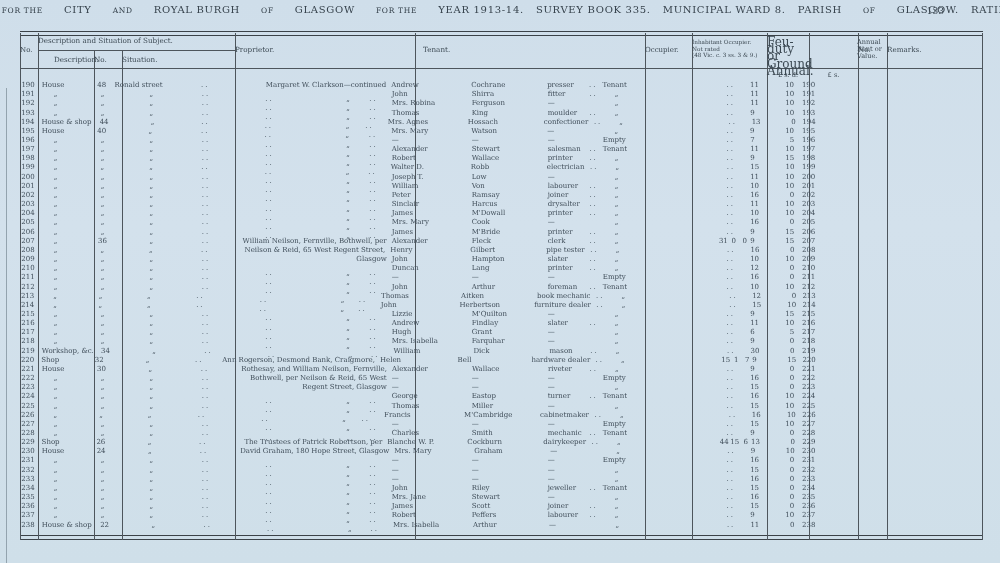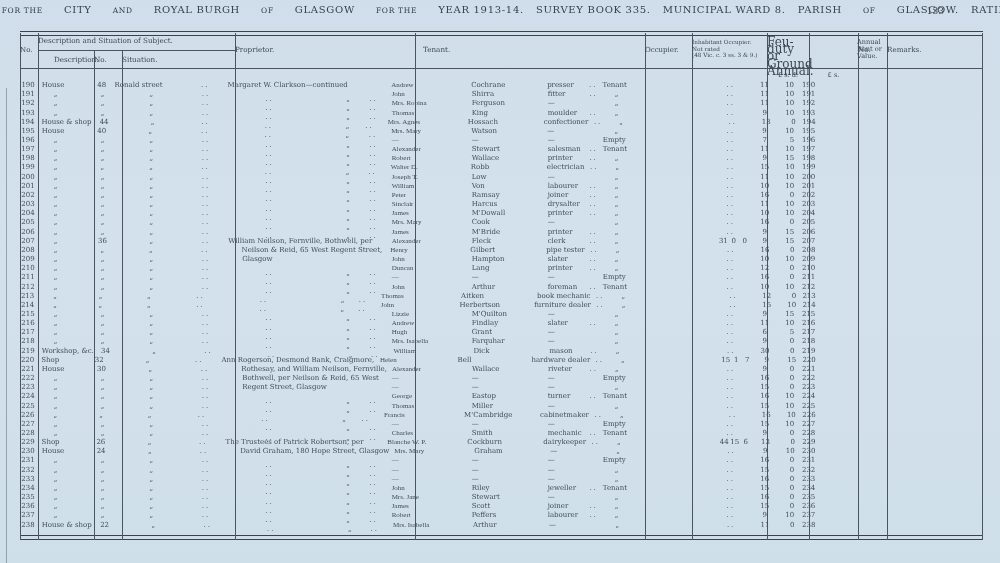--- a/index.html
+++ b/index.html
@@ -50,40 +50,40 @@
   
   .rows{position:absolute;left:0;top:50px;width:802px;}
   .row{display:flex;height:9.16px;align-items:center;font-size:7px;line-height:9px;white-space:nowrap;color:#404e5a;}
   .row span{box-sizing:border-box;}
   .c1{width:18px;text-align:right;padding-right:2px;}
   .c2{width:56px;padding-left:5px;}
   .dit-desc{padding-left:17px;}
   .c3{width:28px;text-align:center;}
   .c4{width:113px;display:flex;justify-content:space-between;padding:0 10px 0 0;}
   .dit-sit{margin-left:34px;}
-  .c5{width:180px;position:relative;padding-left:8px;}
+  .c5{width:180px;position:relative;padding-left:8px;text-align:right;}
   .pt{display:inline-block;}
   .pi{padding-left:14px;}
   .pd1{position:absolute;left:45px;top:0;}
   .pd2{position:absolute;left:126px;top:0;}
   .pd3{position:absolute;right:9px;top:0;}
   .c6{width:230px;display:flex;padding-left:5px;}
-  .tf{width:80px;font-family:Liberation Serif, serif;}
+  .tf{width:80px;}
   .tl{width:76px;}
   .to{flex:1;}
   .td{width:15px;text-align:right;padding-right:1px;}
   .c7{width:47px;padding-left:4px;}
   .dit-occ{padding-left:12px;display:inline-block;}
   .c8{width:75px;}
   .c9{width:42px;display:flex;justify-content:center;}
   .f1{width:16px;text-align:right;}
   .f2{width:12px;text-align:center;}
   .f3{width:10px;text-align:center;}
   .c10{width:49px;display:flex;}
-  .r1{width:29px;text-align:center;}
+  .r1{width:29px;text-align:left;}
   .r2{width:15px;text-align:right;}
   .c11{width:29px;text-align:center;}
   .c12{flex:1;}
   .ldr{letter-spacing:2px;}
 </style>
 </head>
 <body>
 
 <div class="page-edge"></div>
 

